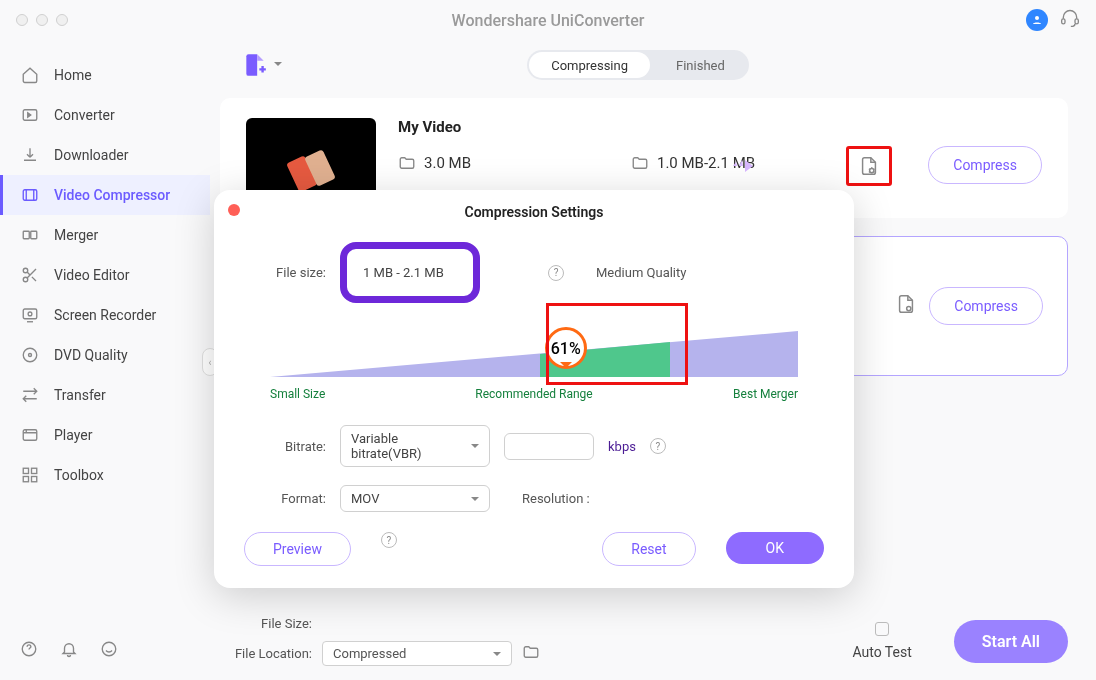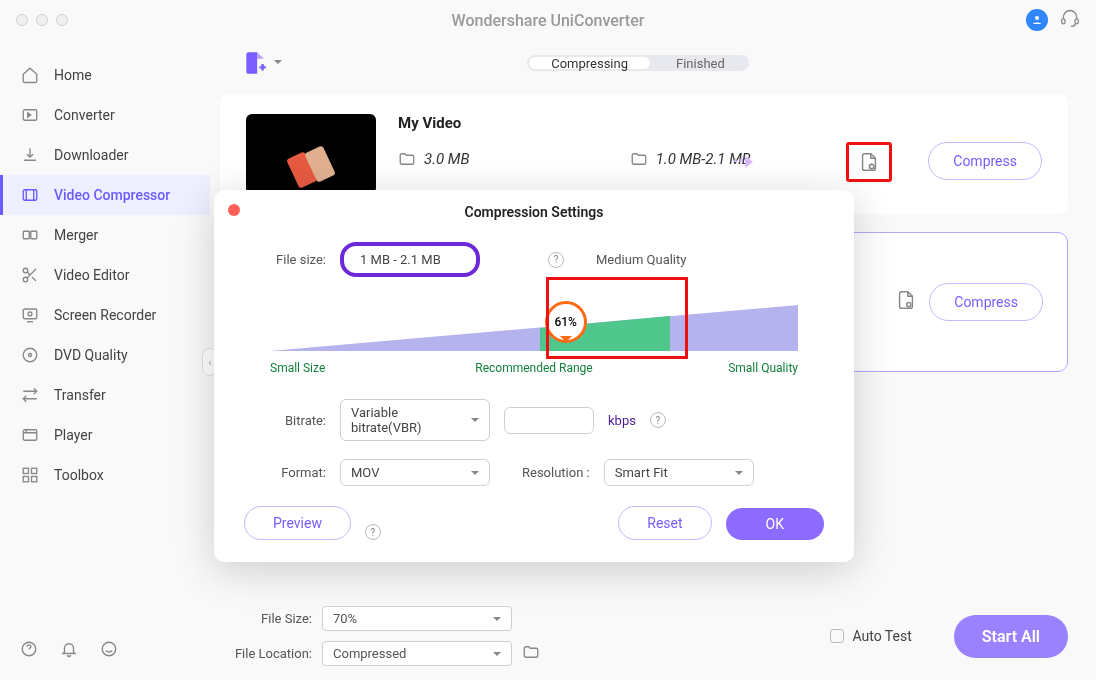--- a/index.html
+++ b/index.html
@@ -21,75 +21,75 @@
 .side-item.active { background: #eef0ff; color: #6b5bff; font-weight: 500; border-left: 3px solid #6b5bff; padding-left: 17px; }
 .side-item .ic { width: 20px; height: 20px; display: flex; align-items: center; justify-content: center; color: #888; }
 .side-item.active .ic { color: #6b5bff; }
 .sidebar-bottom { position: absolute; bottom: 18px; left: 20px; display: flex; gap: 22px; color: #888; }
 
 
 .main { flex: 1; padding: 10px 28px 0 10px; position: relative; }
 .main-top { display: flex; align-items: center; margin-bottom: 18px; }
 .add-button { width: 26px; height: 26px; margin-left: 22px; color: #7a5cff; position: relative; }
 .add-button::after { content: ''; border: 4px solid transparent; border-top-color: #888; position: absolute; right: -14px; top: 10px; }
-.seg { margin: 0 auto; transform: translateX(-30px); display: flex; background: #e7e9ee; border-radius: 18px; overflow: hidden; height: 16px; }
+.seg { margin: 0 auto; transform: translateX(-30px); display: flex; background: #e7e9ee; border-radius: 18px; overflow: hidden; height: 30px; }
 .seg-btn { padding: 0 24px; font-size: 13px; display: flex; align-items: center; color: #666; cursor: pointer; }
 .seg-btn.active { background: #fff; color: #333; border-radius: 18px; margin: 2px; padding: 0 22px; }
 
 
 .card { background: #fff; border-radius: 10px; padding: 20px 26px; margin-bottom: 18px; display: flex; align-items: flex-start; }
 .thumb { width: 130px; height: 80px; background: #000; border-radius: 6px; position: relative; overflow: hidden; flex-shrink: 0; }
 .thumb::before { content: ''; position: absolute; width: 20px; height: 32px; background: #e65a40; left: 46px; top: 40px; transform: rotate(-25deg); border-radius: 3px; }
 .thumb::after { content: ''; position: absolute; width: 20px; height: 32px; background: #e0b090; left: 64px; top: 34px; transform: rotate(-25deg); border-radius: 3px; }
 .card-mid { flex: 1; margin-left: 22px; }
 .card-title { font-weight: 700; font-size: 15px; color: #222; margin-bottom: 18px; }
 .size-row { display: flex; align-items: center; gap: 160px; }
-.size-box { display: flex; align-items: center; gap: 8px; font-size: 15px; color: #333; position: relative; font-style: italic; }
+.size-box { display: flex; align-items: center; gap: 8px; font-size: 15px; color: #333; position: relative; }
 .arrow-between { position: absolute; left: 510px; top: 58px; color: #d8b8ff; }
 .gear-box { width: 46px; height: 40px; border: 3px solid #e11; display: flex; align-items: center; justify-content: center; border-radius: 3px; position: absolute; right: 176px; top: 48px; }
 .compress-btn { border: 1px solid #c9b7ff; color: #7a5cff; background: #fff; border-radius: 20px; padding: 10px 24px; font-size: 14px; cursor: pointer; position: absolute; right: 26px; top: 48px; }
 
 
 .card2 { border: 1.5px solid #b4a5ff; background: #fff; border-radius: 10px; height: 140px; position: relative; }
 .card2 .gear2 { position: absolute; right: 150px; top: 50%; transform: translateY(-50%); color: #888; }
 .card2 .compress-btn2 { position: absolute; right: 24px; top: 50%; transform: translateY(-50%); border: 1px solid #c9b7ff; color: #7a5cff; background: #fff; border-radius: 20px; padding: 10px 24px; font-size: 14px; cursor: pointer; }
 
 
 .bottom-bar { position: absolute; bottom: 14px; left: 20px; right: 28px; display: flex; align-items: center; gap: 12px; }
 .bb-row { display: flex; align-items: center; gap: 10px; font-size: 13px; color: #555; }
 .bb-col { display: flex; flex-direction: column; gap: 10px; }
 .bb-select { border: 1px solid #d0d0d0; border-radius: 4px; padding: 4px 10px; width: 190px; font-size: 13px; background: #fff; display: flex; justify-content: space-between; align-items: center; color: #555; }
-.autotest { display: flex; align-items: center; gap: 8px; font-size: 14px; color: #444; margin-left: auto; }
+.autotest { display: flex; align-items: center; gap: 8px; font-size: 14px; color: #444; margin-left: auto; flex-direction: column; }
 .autotest .cb { width: 14px; height: 14px; border: 1px solid #bbb; border-radius: 3px; }
 .start-all { background: #9a82ff; color: #fff; border: none; border-radius: 22px; padding: 12px 28px; font-size: 16px; font-weight: 600; cursor: pointer; margin-left: 30px; }
 
 
-.modal { position: absolute; left: 214px; top: 190px; width: 640px; background: #fff; border-radius: 10px; box-shadow: 0 8px 40px rgba(0,0,0,.18); padding: 14px 30px 22px; z-index: 50; }
+.modal { position: absolute; left: 214px; top: 190px; width: 640px; background: #fff; border-radius: 16px; box-shadow: 0 8px 40px rgba(0,0,0,.18); padding: 14px 30px 22px; z-index: 50; }
 .modal-close { position: absolute; left: 14px; top: 14px; width: 12px; height: 12px; border-radius: 50%; background: #ff5f57; }
 .modal-title { text-align: center; font-weight: 600; font-size: 14px; color: #222; margin-bottom: 22px; }
 .m-row { display: flex; align-items: center; gap: 14px; margin-bottom: 18px; font-size: 13px; }
 .m-label { color: #555; min-width: 72px; text-align: right; }
-.pill { border: 4px solid #6d28d9; border-radius: 16px; padding: 6px 16px; font-size: 13px; color: #444; background: #fff; }
+.pill { border: 7px solid #6d28d9; border-radius: 16px; padding: 16px 16px; font-size: 13px; color: #444; background: #fff; }
 .help-ic { width: 16px; height: 16px; border: 1px solid #bbb; border-radius: 50%; display: flex; align-items: center; justify-content: center; font-size: 10px; color: #888; }
 .quality-text { color: #555; font-size: 13px; margin-left: 18px; }
 
 
 .tri-wrap { position: relative; height: 70px; margin: 10px 26px 8px; }
 .tri-bg { position: absolute; left: 0; right: 0; bottom: 14px; }
 .tri-labels { position: absolute; bottom: -10px; left: 0; right: 0; display: flex; justify-content: space-between; font-size: 12px; color: #15803d; }
 .tri-labels .mid { position: absolute; left: 50%; transform: translateX(-50%); }
-.slider-handle { position: absolute; bottom: 22px; left: 56%; width: 42px; height: 42px; border: 3px solid #ff6a13; background: #fff; border-radius: 50%; display: flex; align-items: center; justify-content: center; font-size: 12px; font-weight: 500; transform: translateX(-50%); }
+.slider-handle { position: absolute; bottom: 22px; left: 56%; width: 42px; height: 42px; border: 3px solid #ff6a13; background: #fff; border-radius: 50%; display: flex; align-items: center; justify-content: center; font-size: 16px; font-weight: 500; transform: translateX(-50%); }
 .slider-handle::after { content: ''; position: absolute; bottom: -8px; border: 6px solid transparent; border-top-color: #ff6a13; }
 .red-box-slider { position: absolute; left: 276px; bottom: 6px; width: 142px; height: 82px; border: 3px solid #e11; }
 
 .m-select { border: 1px solid #d0d0d0; border-radius: 6px; padding: 5px 10px; font-size: 13px; width: 150px; display: flex; justify-content: space-between; align-items: center; color: #444; background: #fff; }
 .m-input { border: 1px solid #d0d0d0; border-radius: 6px; padding: 5px 10px; width: 90px; font-size: 13px; }
 .m-unit { font-size: 13px; color: #4c1d95; }
 
-.modal-footer { display: flex; align-items: flex-end; gap: 14px; margin-top: 20px; }
+.modal-footer { display: flex; align-items: flex-start; gap: 30px; margin-top: 20px; }
 .btn-outline { border: 1px solid #c9b7ff; color: #7a5cff; background: #fff; border-radius: 20px; padding: 8px 28px; font-size: 14px; cursor: pointer; }
 .btn-primary { border: none; background: #8e6bff; color: #fff; border-radius: 20px; padding: 8px 40px; font-size: 14px; cursor: pointer; }
 .spacer { flex: 1; }
 
 .caret { border: 4px solid transparent; border-top-color: #888; margin-top: 4px; }
 
 
 .collapse { position: absolute; left: 202px; top: 348px; width: 16px; height: 28px; background: #fff; border: 1px solid #e0e0e0; border-radius: 8px; display: flex; align-items: center; justify-content: center; color: #aaa; font-size: 10px; }
 </style>
 </head>
@@ -299,24 +299,20 @@
             <circle cx="15" cy="17" r="2.3"></circle>
           </svg>
       </span>
       <button class="compress-btn2">Compress</button>
     </div>
 
     <div class="bottom-bar">
       <div class="bb-col">
         <div class="bb-row">
           <span style="width:82px;text-align:right">File Size:</span>
-          <div class="bb-select">
-              <span>70%</span>
-              <span class="caret"></span>
-            </div>
         </div>
         <div class="bb-row">
           <span style="width:82px;text-align:right">File Location:</span>
           <div class="bb-select">
               <span>Compressed</span>
               <span class="caret"></span>
             </div>
           <span><svg width="18" height="18" viewBox="0 0 24 24" fill="none" stroke="#888" stroke-width="1.8">
                 <path d="M3 7a2 2 0 012-2h4l2 2h8a2 2 0 012 2v8a2 2 0 01-2 2H5a2 2 0 01-2-2z"></path>
               </svg></span>
@@ -348,21 +344,21 @@
       <polygon points="0,50 528,4 528,50" fill="#b5b3ed"></polygon>
       <polygon points="270,50 400,50 400,15 270,27" fill="#4fc78c"></polygon>
     </svg>
     <div class="slider-handle">
         <span>61%</span>
       </div>
     <div class="red-box-slider"></div>
     <div class="tri-labels">
       <span>Small Size</span>
       <span class="mid">Recommended Range</span>
-      <span>Small Quality</span>
+      <span>Best Merger</span>
     </div>
   </div>
 
   <div style="height:26px"></div>
 
   <div class="m-row" style="margin-left:10px;">
     <span class="m-label">Bitrate:</span>
     <div class="m-select">
         <span>Variable bitrate(VBR)</span>
         <span class="caret"></span>
@@ -373,24 +369,20 @@
   </div>
 
   <div class="m-row" style="margin-left:10px;">
     <span class="m-label">Format:</span>
     <div class="m-select">
         <span>MOV</span>
         <span class="caret"></span>
       </div>
     <span style="width:4px"></span>
     <span class="m-label" style="min-width:auto">Resolution :</span>
-    <div class="m-select">
-        <span>Smart Fit</span>
-        <span class="caret"></span>
-      </div>
   </div>
 
   <div class="modal-footer">
     <button class="btn-outline">Preview</button>
     <span class="help-ic">?</span>
     <span class="spacer"></span>
     <button class="btn-outline">Reset</button>
     <button class="btn-primary">OK</button>
   </div>
 </div>

